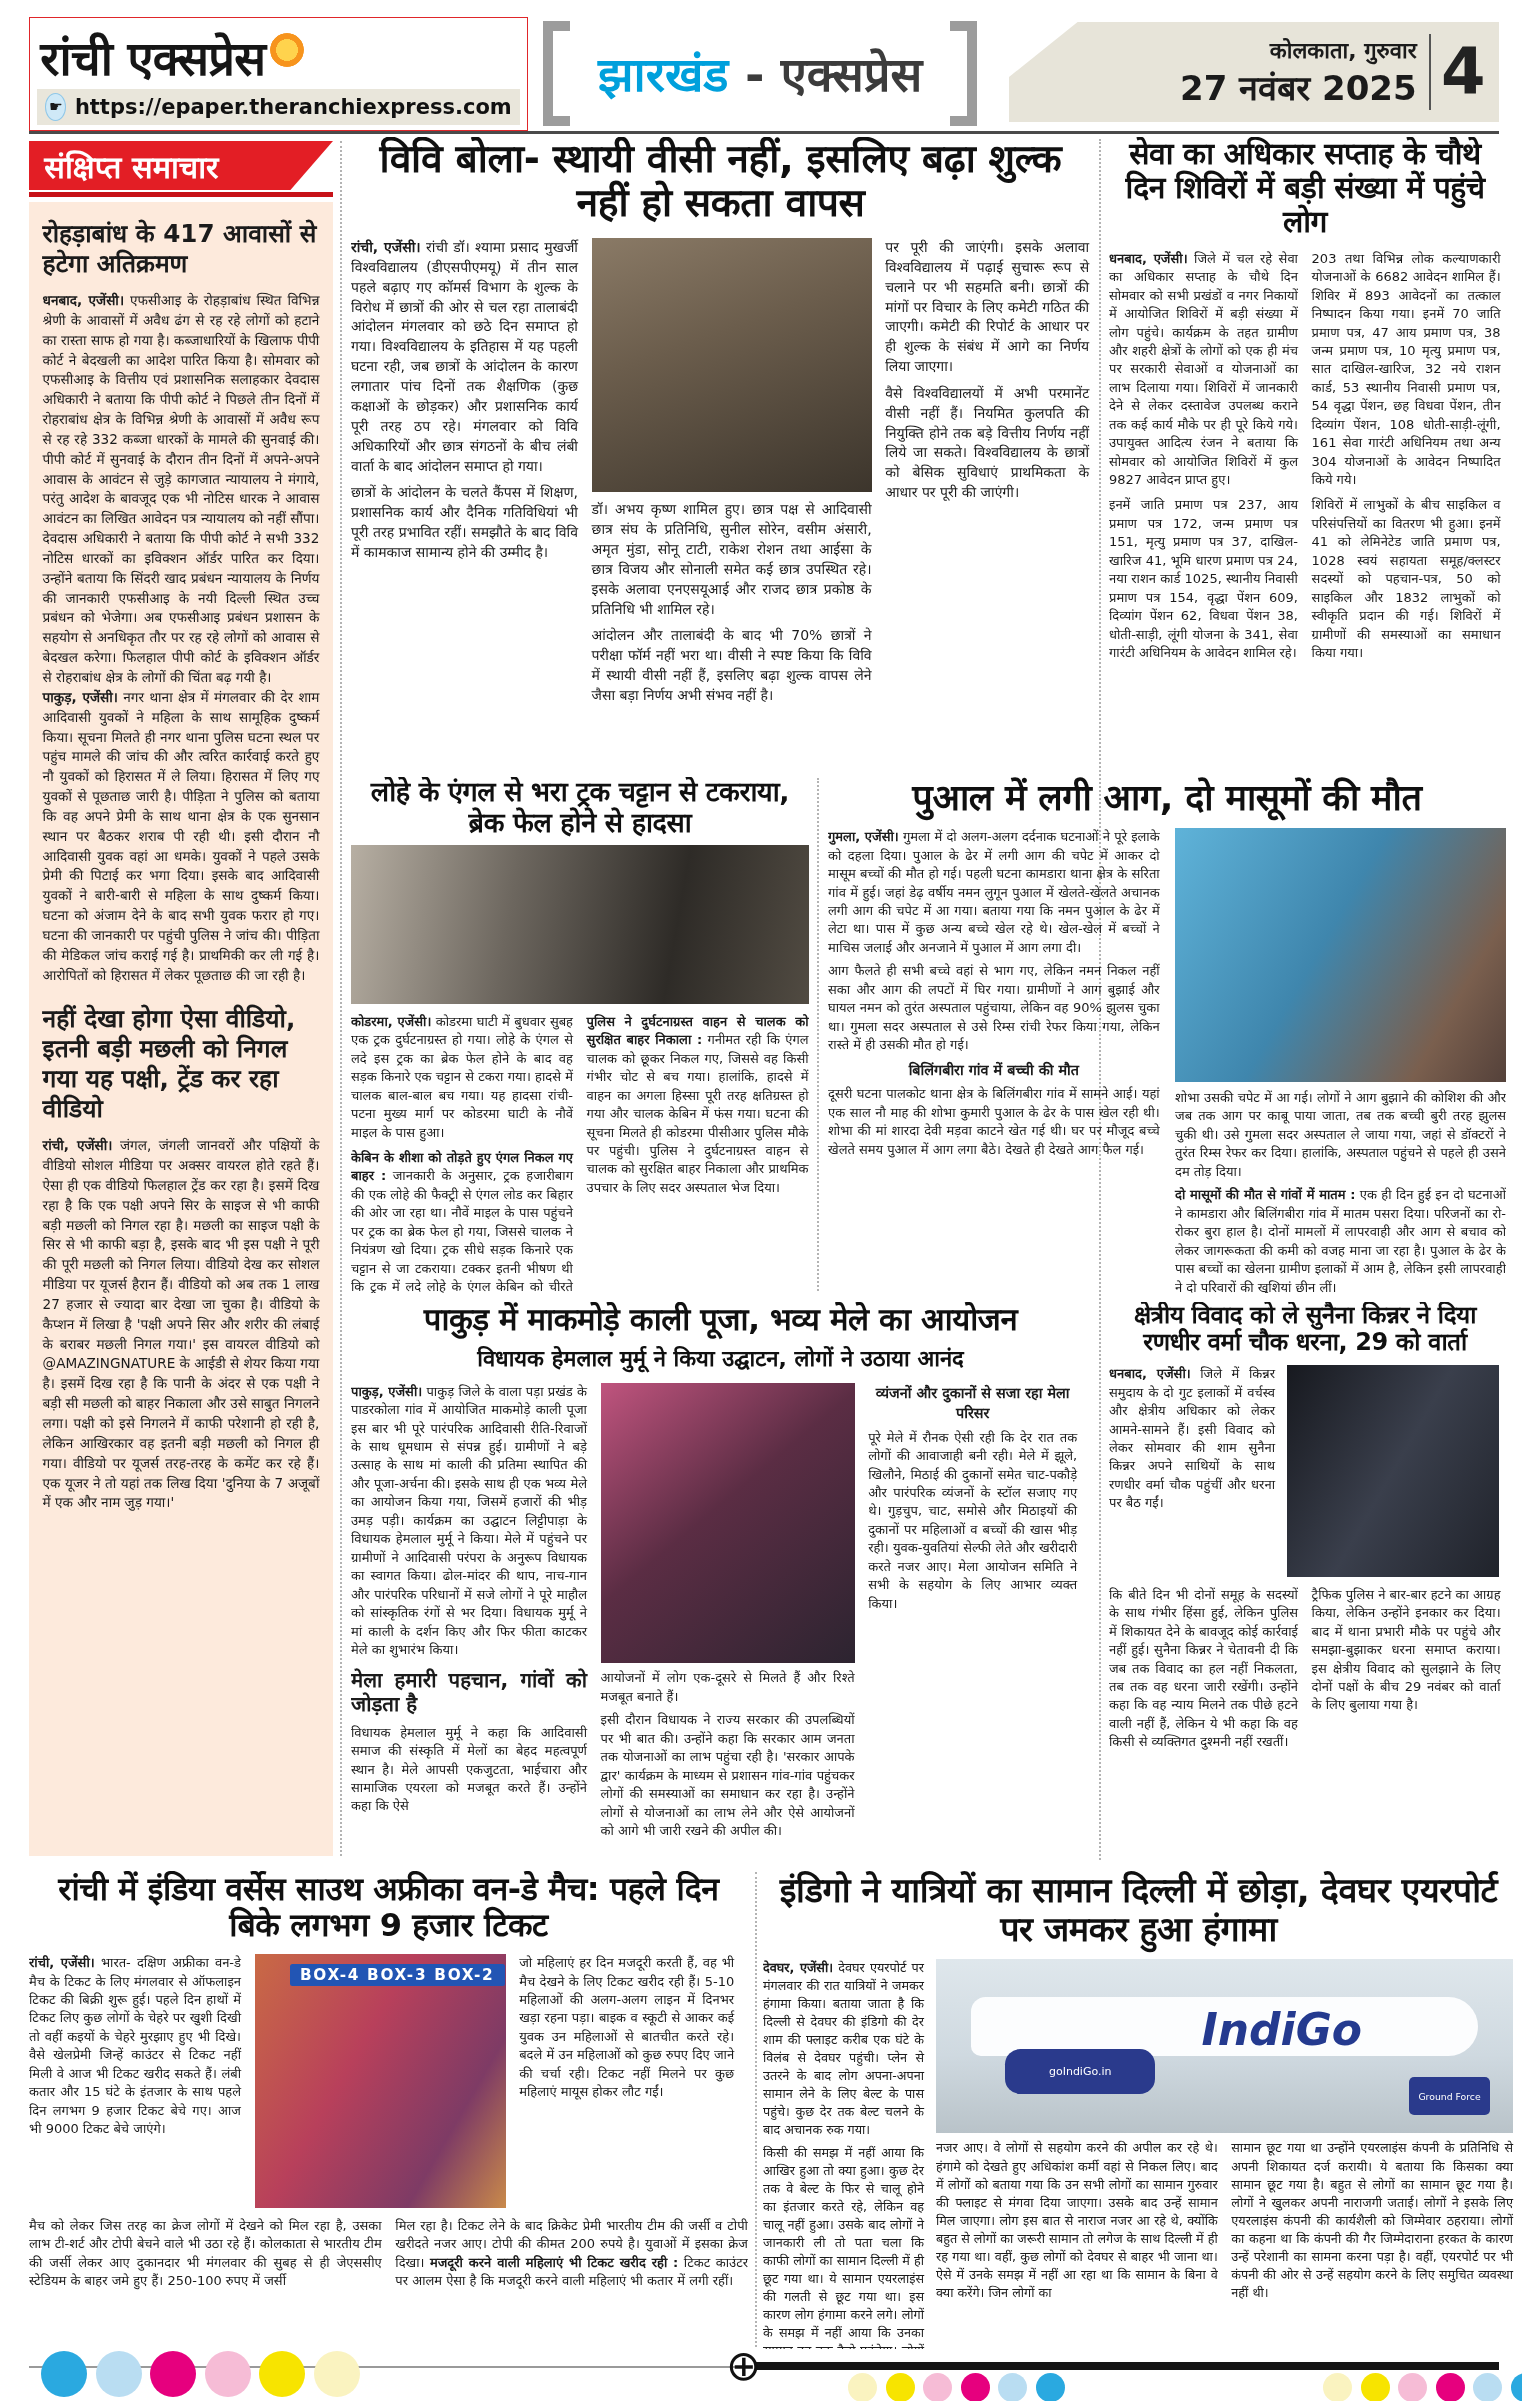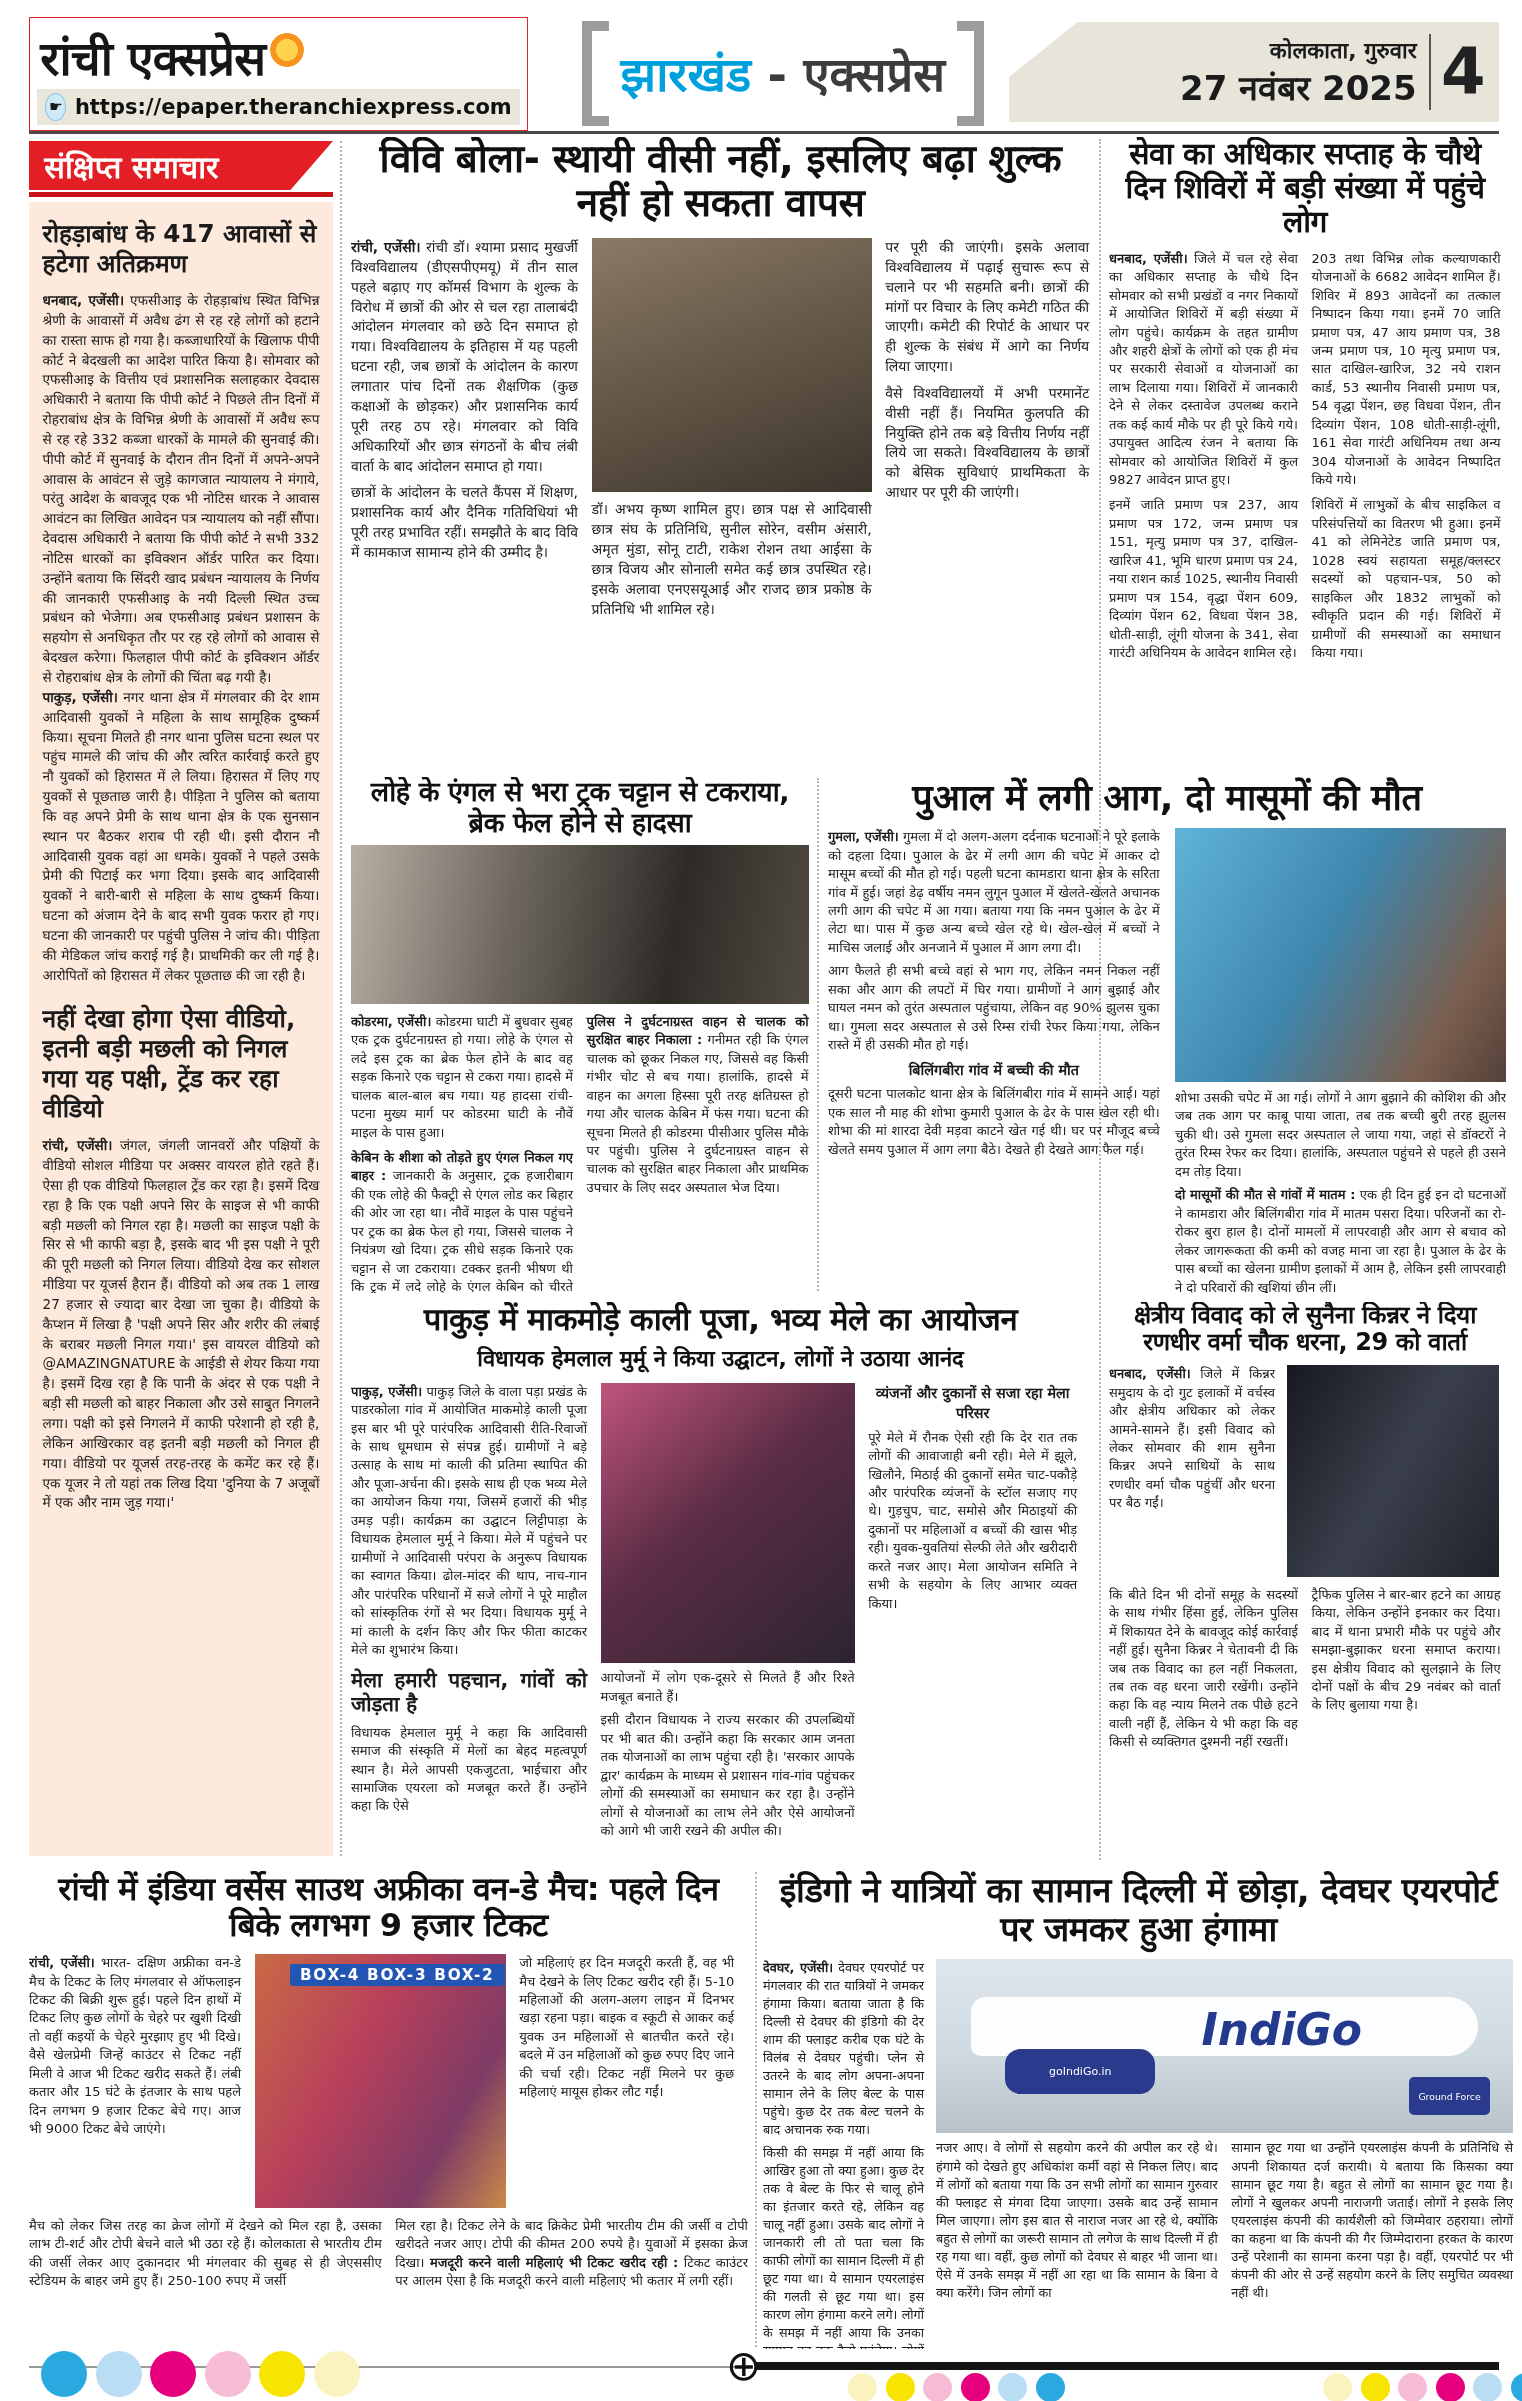--- a/index.html
+++ b/index.html
@@ -10,21 +10,21 @@
   .logo-box{left:29px;top:17px;width:497px;height:112px;border:1.7px solid #e0262a;background:#fff;}
   .logo-row{display:flex;align-items:flex-end;padding:3.4px 8.5px 0 10.2px;height:61px;}
   .logo-text{font-size:47px;font-weight:bold;color:#161616;line-height:1;letter-spacing:-0.8px;}
   .sun{width:34px;height:34px;border-radius:50%;
        background:radial-gradient(circle,#ffd34d 0 45%,#f7941d 46% 70%,rgba(247,148,29,.25) 71% 100%);
        margin:0 5.1px 15.3px 5.1px;flex:0 0 auto;}
   .url-bar{margin:6.8px 6.8px 0 6.8px;height:36px;background:#e9e6db;display:flex;align-items:center;padding:0 8.5px;}
   .hand-icon{width:25.4px;height:25.4px;border-radius:50%;background:#cfe9f7;border:1.7px solid #8fc7e8;
              display:flex;align-items:center;justify-content:center;font-size:15.3px;margin-right:8.5px;}
   .url-text{font-size:21px;font-weight:bold;color:#111;}
-  .masthead-center{left:543px;top:22px;width:441px;height:102px;display:flex;align-items:center;justify-content:flex-end;gap:12px;}
+  .masthead-center{left:543px;top:22px;width:441px;height:102px;display:flex;align-items:center;justify-content:flex-start;gap:28px;}
   .bracket{width:17px;height:85px;border:10.2px solid #9c9c9c;}
   .bracket.l{border-right:none;}
   .bracket.r{border-left:none;}
   .edition-title{font-size:47px;font-weight:bold;white-space:nowrap;}
   .edition-title .blue{color:#00a0dc;}
   .edition-title .dark{color:#3c3c3c;}
   .date-banner{left:1009px;top:22px;width:490px;height:100px;background:#e7e4d9;
                clip-path:polygon(14% 0,100% 0,100% 100%,0 100%,0 55%);
                display:flex;align-items:center;justify-content:flex-end;}
   .date-texts{text-align:right;padding-right:12px;border-right:2.5px solid #555;margin-right:10.2px;}
@@ -141,20 +141,21 @@
     <div class="hl" style="font-size:39px;">विवि बोला- स्थायी वीसी नहीं, इसलिए बढ़ा शुल्क नहीं हो सकता वापस</div>
     <div class="cols" style="gap:13.6px;margin-top:12px;">
       <div class="bt" style="width:227px;">
         <p style="margin:0;"><span class="dl">रांची, एजेंसी।</span>
           <span>रांची डॉ। श्यामा प्रसाद मुखर्जी विश्वविद्यालय (डीएसपीएमयू) में तीन साल पहले बढ़ाए गए कॉमर्स विभाग के शुल्क के विरोध में छात्रों की ओर से चल रहा तालाबंदी आंदोलन मंगलवार को छठे दिन समाप्त हो गया। विश्वविद्यालय के इतिहास में यह पहली घटना रही, जब छात्रों के आंदोलन के कारण लगातार पांच दिनों तक शैक्षणिक (कुछ कक्षाओं के छोड़कर) और प्रशासनिक कार्य पूरी तरह ठप रहे। मंगलवार को विवि अधिकारियों और छात्र संगठनों के बीच लंबी वार्ता के बाद आंदोलन समाप्त हो गया।</span></p>
         <p style="margin:6.8px 0 0;">छात्रों के आंदोलन के चलते कैंपस में शिक्षण, प्रशासनिक कार्य और दैनिक गतिविधियां भी पूरी तरह प्रभावित रहीं। समझौते के बाद विवि में कामकाज सामान्य होने की उम्मीद है।</p>
       </div>
       <div style="width:280px;">
         <div class="ph ph-meeting" style="width:280px;height:254px;"></div>
         <p class="bt" style="margin:8.5px 0 0;">डॉ। अभय कृष्ण शामिल हुए। छात्र पक्ष से आदिवासी छात्र संघ के प्रतिनिधि, सुनील सोरेन, वसीम अंसारी, अमृत मुंडा, सोनू टाटी, राकेश रोशन तथा आईसा के छात्र विजय और सोनाली समेत कई छात्र उपस्थित रहे। इसके अलावा एनएसयूआई और राजद छात्र प्रकोष्ठ के प्रतिनिधि भी शामिल रहे।</p>
+        <p class="bt" style="margin:6.8px 0 0;">आंदोलन और तालाबंदी के बाद भी 70% छात्रों ने परीक्षा फॉर्म नहीं भरा था। वीसी ने स्पष्ट किया कि विवि में स्थायी वीसी नहीं हैं, इसलिए बढ़ा शुल्क वापस लेने जैसा बड़ा निर्णय अभी संभव नहीं है।</p>
       </div>
       <div class="bt" style="width:204px;">
         <p style="margin:0;">पर पूरी की जाएंगी। इसके अलावा विश्वविद्यालय में पढ़ाई सुचारू रूप से चलाने पर भी सहमति बनी। छात्रों की मांगों पर विचार के लिए कमेटी गठित की जाएगी। कमेटी की रिपोर्ट के आधार पर ही शुल्क के संबंध में आगे का निर्णय लिया जाएगा।</p>
         <p style="margin:6.8px 0 0;">वैसे विश्वविद्यालयों में अभी परमानेंट वीसी नहीं हैं। नियमित कुलपति की नियुक्ति होने तक बड़े वित्तीय निर्णय नहीं लिये जा सकते। विश्वविद्यालय के छात्रों को बेसिक सुविधाएं प्राथमिकता के आधार पर पूरी की जाएंगी।</p>
       </div>
     </div>
   </div>
 
   <div class="module" style="left:1109px;top:137px;width:392px;height:630px;">
     <div class="hl" style="font-size:30px;">सेवा का अधिकार सप्ताह के चौथे दिन शिविरों में बड़ी संख्या में पहुंचे लोग</div>

